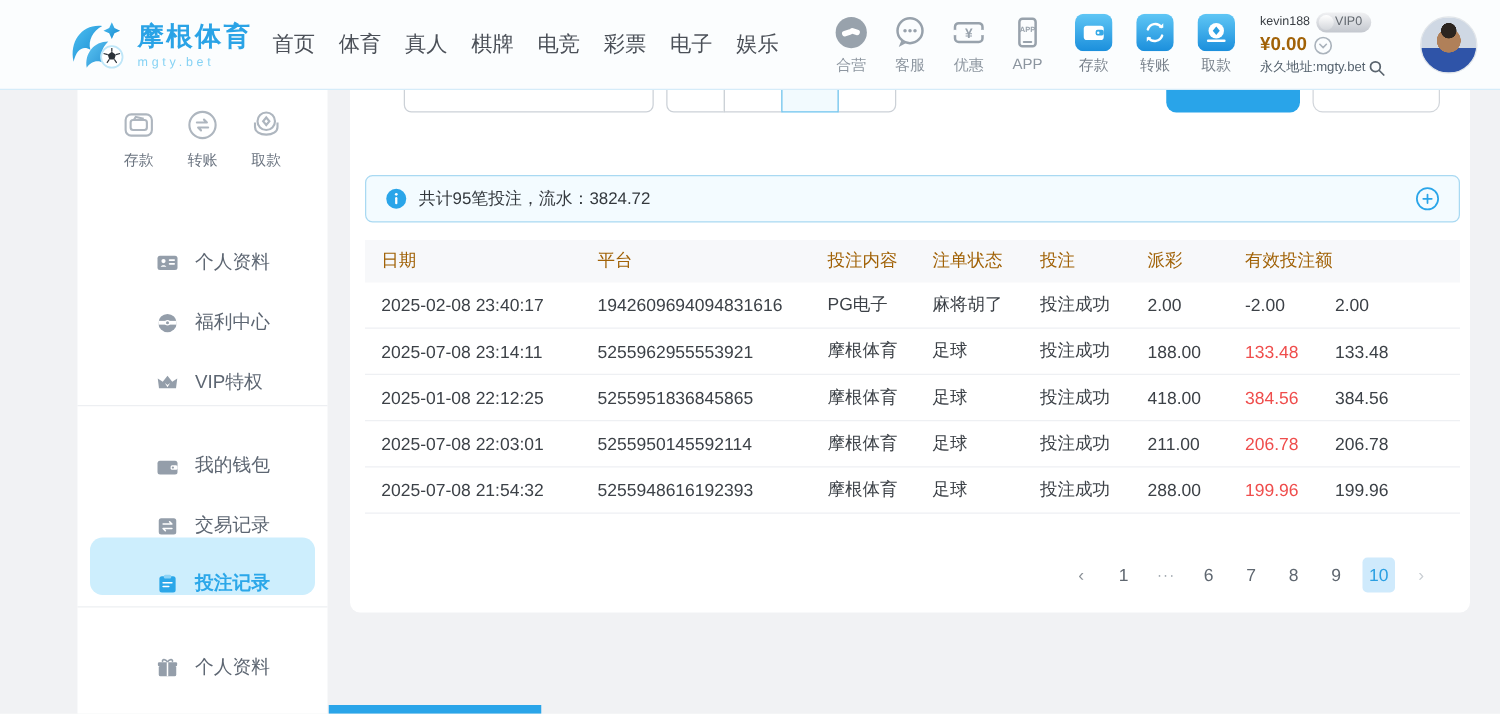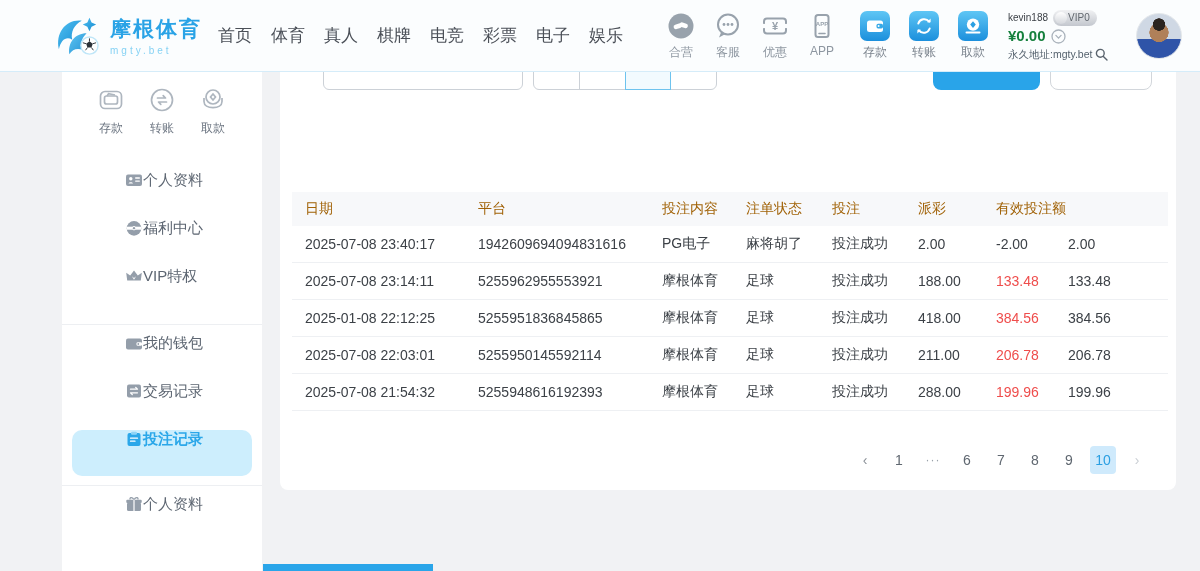--- a/index.html
+++ b/index.html
@@ -23,36 +23,36 @@
   .wallet-actions .hdr-item { color:#79828c; }
 
   .user-block { margin-left:15px; width:120px; line-height:1.2; }
   .user-row1 { display:flex; align-items:center; gap:5px; }
   .uname { font-size:10px; color:#3a3f45; }
   .vip-badge { position:relative; background:linear-gradient(#f0f1f3,#c3c7ce); border-radius:9px;
                padding:2px 7px 2px 15px; font-size:10px; font-weight:normal; color:#62686f; }
   .vip-badge::before { content:""; position:absolute; left:2px; top:2px; width:12px; height:12px;
                border-radius:50%; background:linear-gradient(#ffffff,#d4d7dc); }
   .user-row2 { display:flex; align-items:center; gap:5px; margin-top:1px; }
-  .balance { font-size:15px; font-weight:bold; color:#15803d; }
+  .balance { font-size:15px; font-weight:bold; color:#a16207; }
   .user-row3 { display:flex; align-items:center; gap:3px; margin-top:3px; font-size:10.5px; color:#54616d; }
   .avatar { width:46px; height:46px; border-radius:50%; margin-left:8px; cursor:pointer;
             background:
               radial-gradient(circle at 50% 24%, #2b241f 0 15%, rgba(0,0,0,0) 16%),
               radial-gradient(circle at 50% 42%, #b08059 0 28%, rgba(0,0,0,0) 29%),
               linear-gradient(#cfd8e4 0 56%, #2f54a8 56% 100%);
             border:1px solid #e2e6ea; }
 
   
   .sidebar { position:absolute; left:62px; top:72px; width:200px; height:499px; background:#fff; z-index:5; }
   .quick-actions { display:flex; justify-content:center; gap:21px; padding-top:13px; }
   .quick-item { display:flex; flex-direction:column; align-items:center; gap:5px; font-size:12px;
                 color:#6b7480; cursor:pointer; }
   .menu { margin-top:34px; }
-  .menu-item { display:flex; align-items:flex-start; height:48px; padding-left:63px; 
+  .menu-item { display:flex; align-items:flex-end; height:48px; padding-left:63px; gap:13px;
                color:#5d6672; font-size:15px; cursor:pointer; }
   .menu-item.active { background:#cdeefd; border-radius:10px; margin:0 10px; padding-left:53px;
                height:46px; color:#2ba7e9; font-weight:bold; }
   .menu-divider { height:1px; background:#edeff2; margin:9px 0; }
 
   
   .main-card { position:absolute; left:280px; top:40px; width:896px; height:450px; background:#fff;
                border-radius:8px; z-index:1; }
 
   .filter-input { position:absolute; left:43px; top:14px; width:200px; height:36px;
@@ -364,34 +364,50 @@
   <div class="filter-input"></div>
   <div class="segment-group">
     <div class="seg"></div>
     <div class="seg"></div>
     <div class="seg selected"></div>
     <div class="seg"></div>
   </div>
   <button class="search-button"></button>
   <button class="reset-button"></button>
 
+  <div class="summary-bar">
+    <span>
+      <svg width="18" height="18" viewBox="0 0 18 18">
+        <circle cx="9" cy="9" r="8" fill="#2aa5e9"></circle>
+        <circle cx="9" cy="5.4" r="1.1" fill="#fff"></circle>
+        <rect x="8.1" y="7.6" width="1.8" height="5.8" rx="0.9" fill="#fff"></rect>
+      </svg>
+    </span>
+    <span class="summary-text">共计95笔投注，流水：3824.72</span>
+    <span class="summary-expand">
+      <svg width="20" height="20" viewBox="0 0 20 20">
+        <circle cx="10" cy="10" r="8.5" fill="none" stroke="#2aa5e9" stroke-width="1.4"></circle>
+        <path d="M10 6.6v6.8M6.6 10h6.8" stroke="#2aa5e9" stroke-width="1.4" stroke-linecap="round"></path>
+      </svg>
+    </span>
+  </div>
 
   <div class="records-table">
     <div class="thead">
       <span class="cell">日期</span>
       <span class="cell">平台</span>
       <span class="cell">投注内容</span>
       <span class="cell">注单状态</span>
       <span class="cell">投注</span>
       <span class="cell">派彩</span>
       <span class="cell">有效投注额</span>
     </div>
 
     <div class="trow">
-      <span class="cell">2025-07-08 23:40:17</span>
+      <span class="cell">2025-02-08 23:40:17</span>
       <span class="cell">1942609694094831616</span>
       <span class="cell">PG电子</span>
       <span class="cell">麻将胡了</span>
       <span class="cell">投注成功</span>
       <span class="cell">2.00</span>
       <span class="cell payout" data-tone="dark">-2.00</span>
       <span class="cell">2.00</span>
     </div>
 
     <div class="trow">

